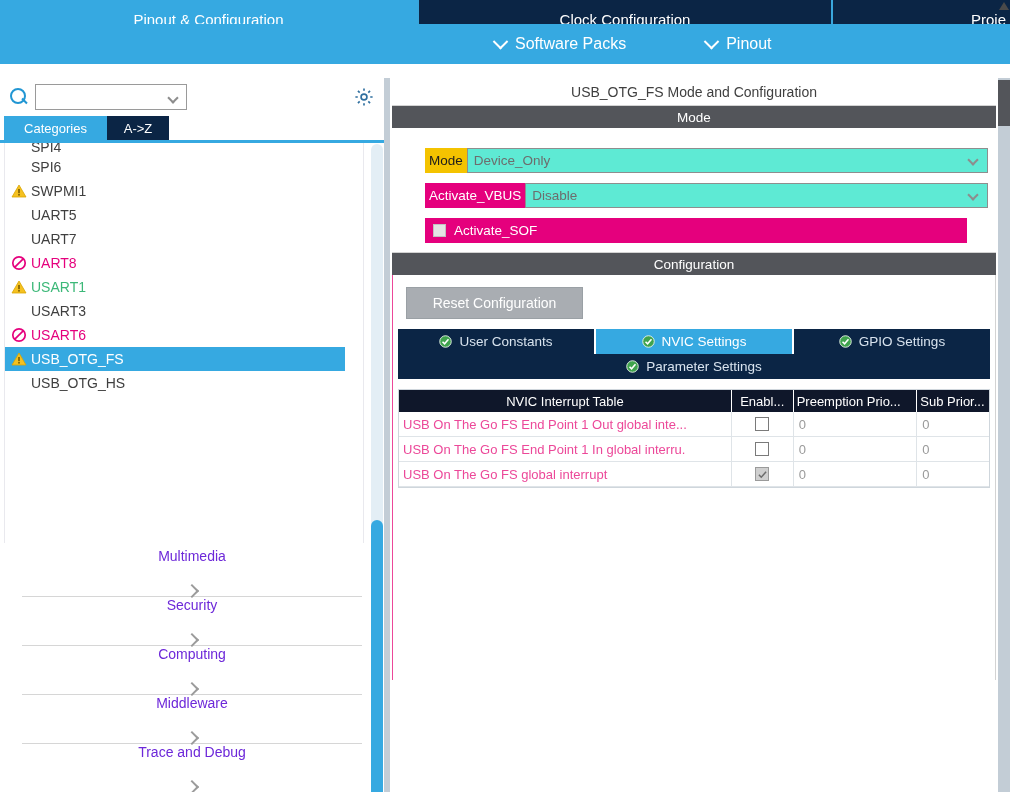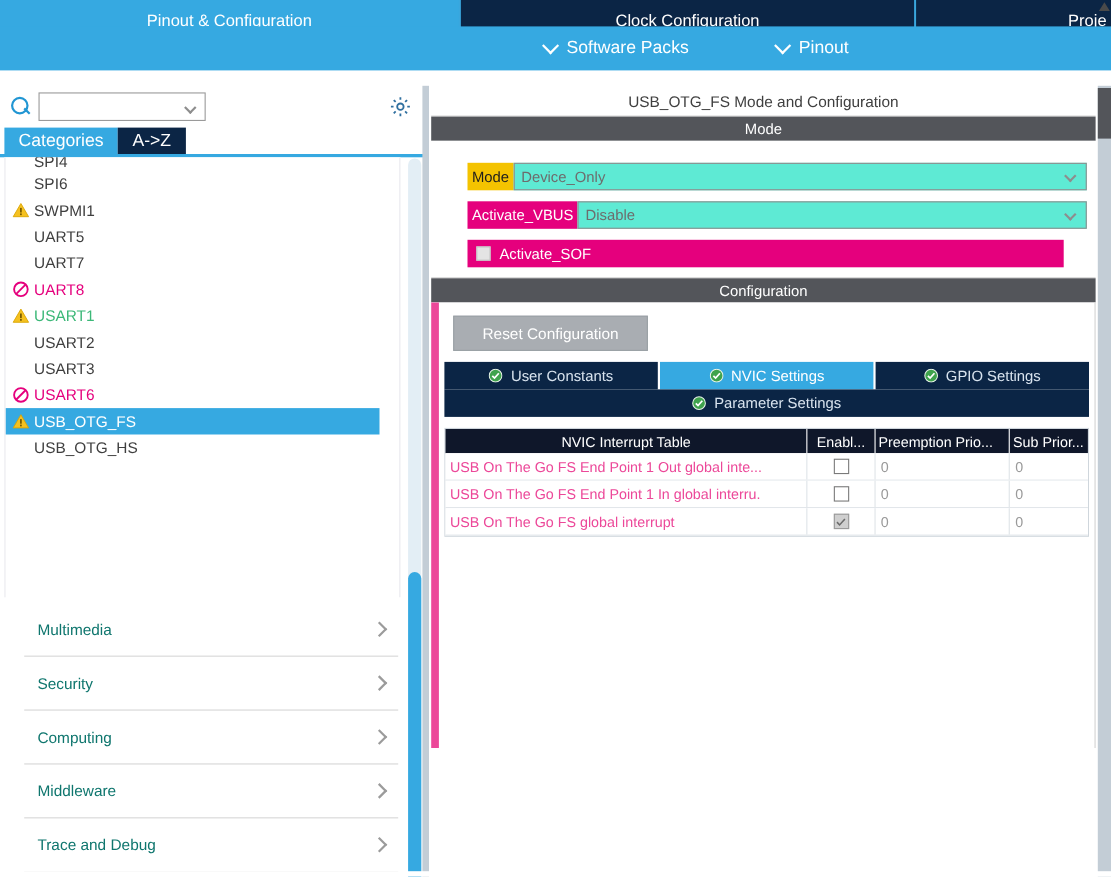--- a/index.html
+++ b/index.html
@@ -92,21 +92,21 @@
     width: 22px; height: 22px;
     color: #2f6f9f;
   }
 
   .cat-tabs {
     position: absolute; left: 0; top: 38px; width: 388px; height: 25px;
   }
   .cat-tab {
     position: absolute; top: 0; height: 25px;
     display: flex; align-items: center; justify-content: center;
-    font-size: 16px; color: #ffffff;
+    font-size: 13px; color: #ffffff;
   }
   .cat-tab.categories { left: 4px; width: 103px; background: #36a9e1; }
   .cat-tab.az { left: 107px; width: 62px; background: #0b2545; }
   .cat-underline {
     position: absolute; left: 0; top: 62px; width: 388px; height: 3px;
     background: #36a9e1;
   }
 
   
   .plist {
@@ -142,22 +142,23 @@
 
   
   .accordion {
     position: absolute; left: 22px; top: 470px; width: 340px;
   }
   .acc-item {
     height: 49px;
     display: flex; align-items: center; justify-content: space-between;
     border-bottom: 1px solid #d6d6d6;
     font-size: 14px;
-    color: #0f766e;
+    color: #6d28d9;
     padding: 0 12px 0 12px;
+    flex-direction: column;
   }
   .chev-right {
     width: 10px; height: 10px;
     border-right: 2px solid #9b9b9b; border-top: 2px solid #9b9b9b;
     transform: rotate(45deg);
   }
 
   
   .left-track {
     position: absolute; left: 371px; top: 66px;
@@ -228,21 +229,21 @@
   }
   .cbox {
     width: 13px; height: 13px; margin-right: 8px;
     background: #e4e4e4; border: 1px solid #c2c2c2;
     display: inline-block;
   }
 
   .config-body {
     background: #ffffff;
     height: 405px;
-    border-left: 7px solid #ec4899;
+    border-left: 1px solid #ec4899;
     border-right: 1px solid #d3d3d3;
   }
   .reset-wrap { padding: 12px 0 10px 13px; }
   .reset-btn {
     width: 177px; height: 32px;
     background: #a9adb2; color: #ffffff;
     border: 1px solid #9aa0a5;
     font-size: 14px;
     display: flex; align-items: center; justify-content: center;
     font-family: "Liberation Sans", sans-serif;
@@ -399,23 +400,20 @@
         </div>
         <div class="prow green">
           <span class="ic">
             <svg class="warn-icon" viewBox="0 0 16 16">
               <polygon points="8,2 15,14 1,14" fill="#f5c120" stroke="#d9a400" stroke-width="0.8"></polygon>
               <rect x="7.2" y="6" width="1.6" height="4.2" fill="#7a5c00"></rect>
               <rect x="7.2" y="11" width="1.6" height="1.6" fill="#7a5c00"></rect>
             </svg>
           </span>
           <span>USART1</span>
-        </div>
-        <div class="prow">
-          <span>USART2</span>
         </div>
         <div class="prow">
           <span>USART3</span>
         </div>
         <div class="prow pink">
           <span class="ic">
             <svg class="ban-icon" viewBox="0 0 16 16">
               <circle cx="8" cy="8" r="6.2" fill="none" stroke="#e5007d" stroke-width="1.7"></circle>
               <line x1="3.8" y1="12.2" x2="12.2" y2="3.8" stroke="#e5007d" stroke-width="1.7"></line>
             </svg>

